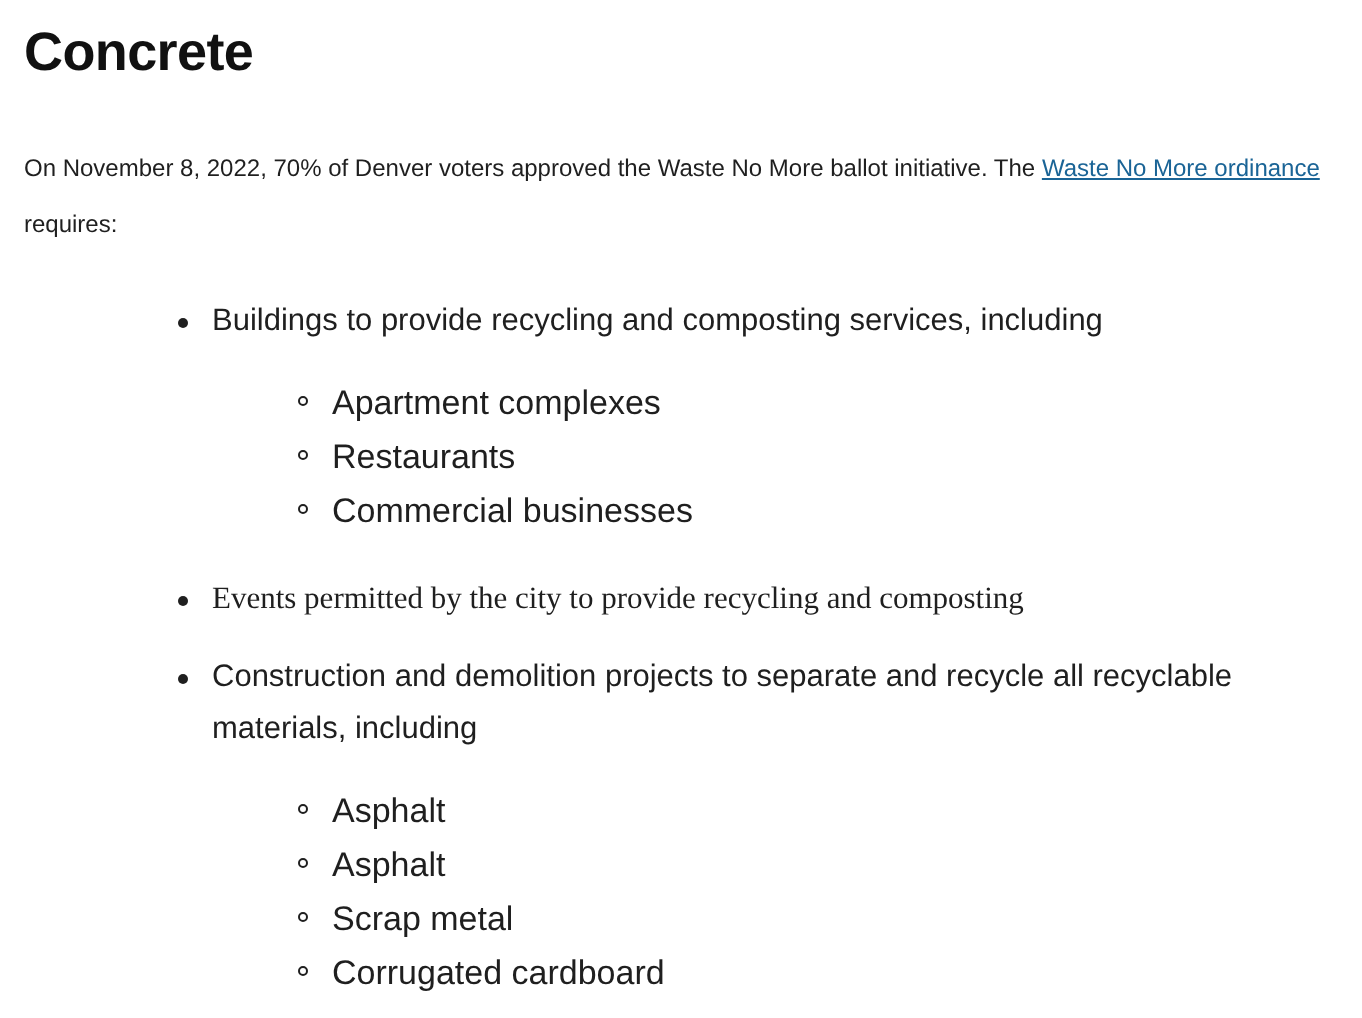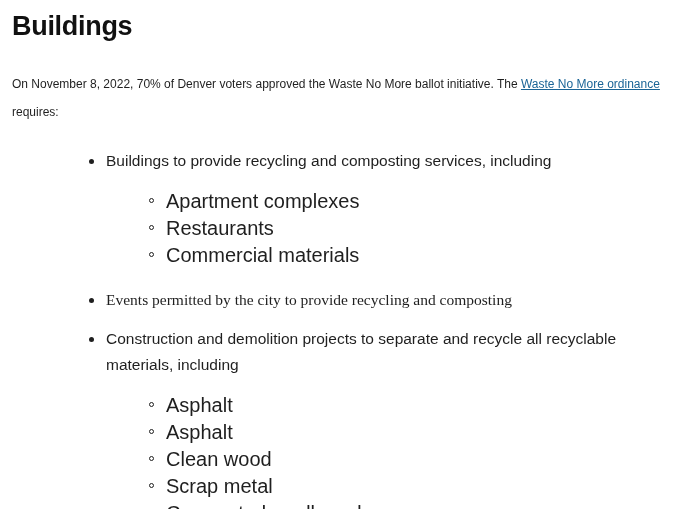--- a/index.html
+++ b/index.html
@@ -63,21 +63,21 @@
     border-radius: 50%;
     background: #1f1f1f;
   }
   ul.level2 {
     list-style: none;
     margin: 14px 0 18px 0;
     padding: 0 0 0 60px;
   }
   ul.level2 > li {
     position: relative;
-    font-size: 20px;
+    font-size: 17px;
     line-height: 27px;
     color: #1f1f1f;
   }
   ul.level2 > li::before {
     content: "";
     position: absolute;
     left: -17px;
     top: 10px;
     width: 5px;
     height: 5px;
@@ -89,43 +89,42 @@
   .tight {
     margin-bottom: 4px;
     font-family: Liberation Serif, serif;
   }
 </style>
 </head>
 <body>
 
 <div class="page">
 
-  <h1 class="page-title">Buildings</h1>
+  <h1 class="page-title">Concrete</h1>
 
   <p class="intro">
     <span>On November 8, 2022, 70% of Denver voters approved the Waste No More ballot initiative. The </span><a href="#">Waste No More ordinance</a><span> requires:</span>
   </p>
 
   <ul class="level1">
     <li>
       <span>Buildings to provide recycling and composting services, including</span>
       <ul class="level2">
         <li><span>Apartment complexes</span></li>
         <li><span>Restaurants</span></li>
-        <li><span>Commercial materials</span></li>
+        <li><span>Commercial businesses</span></li>
       </ul>
     </li>
     <li class="tight">
       <span>Events permitted by the city to provide recycling and composting</span>
     </li>
     <li>
       <span>Construction and demolition projects to separate and recycle all recyclable materials, including</span>
       <ul class="level2">
         <li><span>Asphalt</span></li>
         <li><span>Asphalt</span></li>
-        <li><span>Clean wood</span></li>
         <li><span>Scrap metal</span></li>
         <li><span>Corrugated cardboard</span></li>
       </ul>
     </li>
   </ul>
 
 </div>
 
 </body></html>

